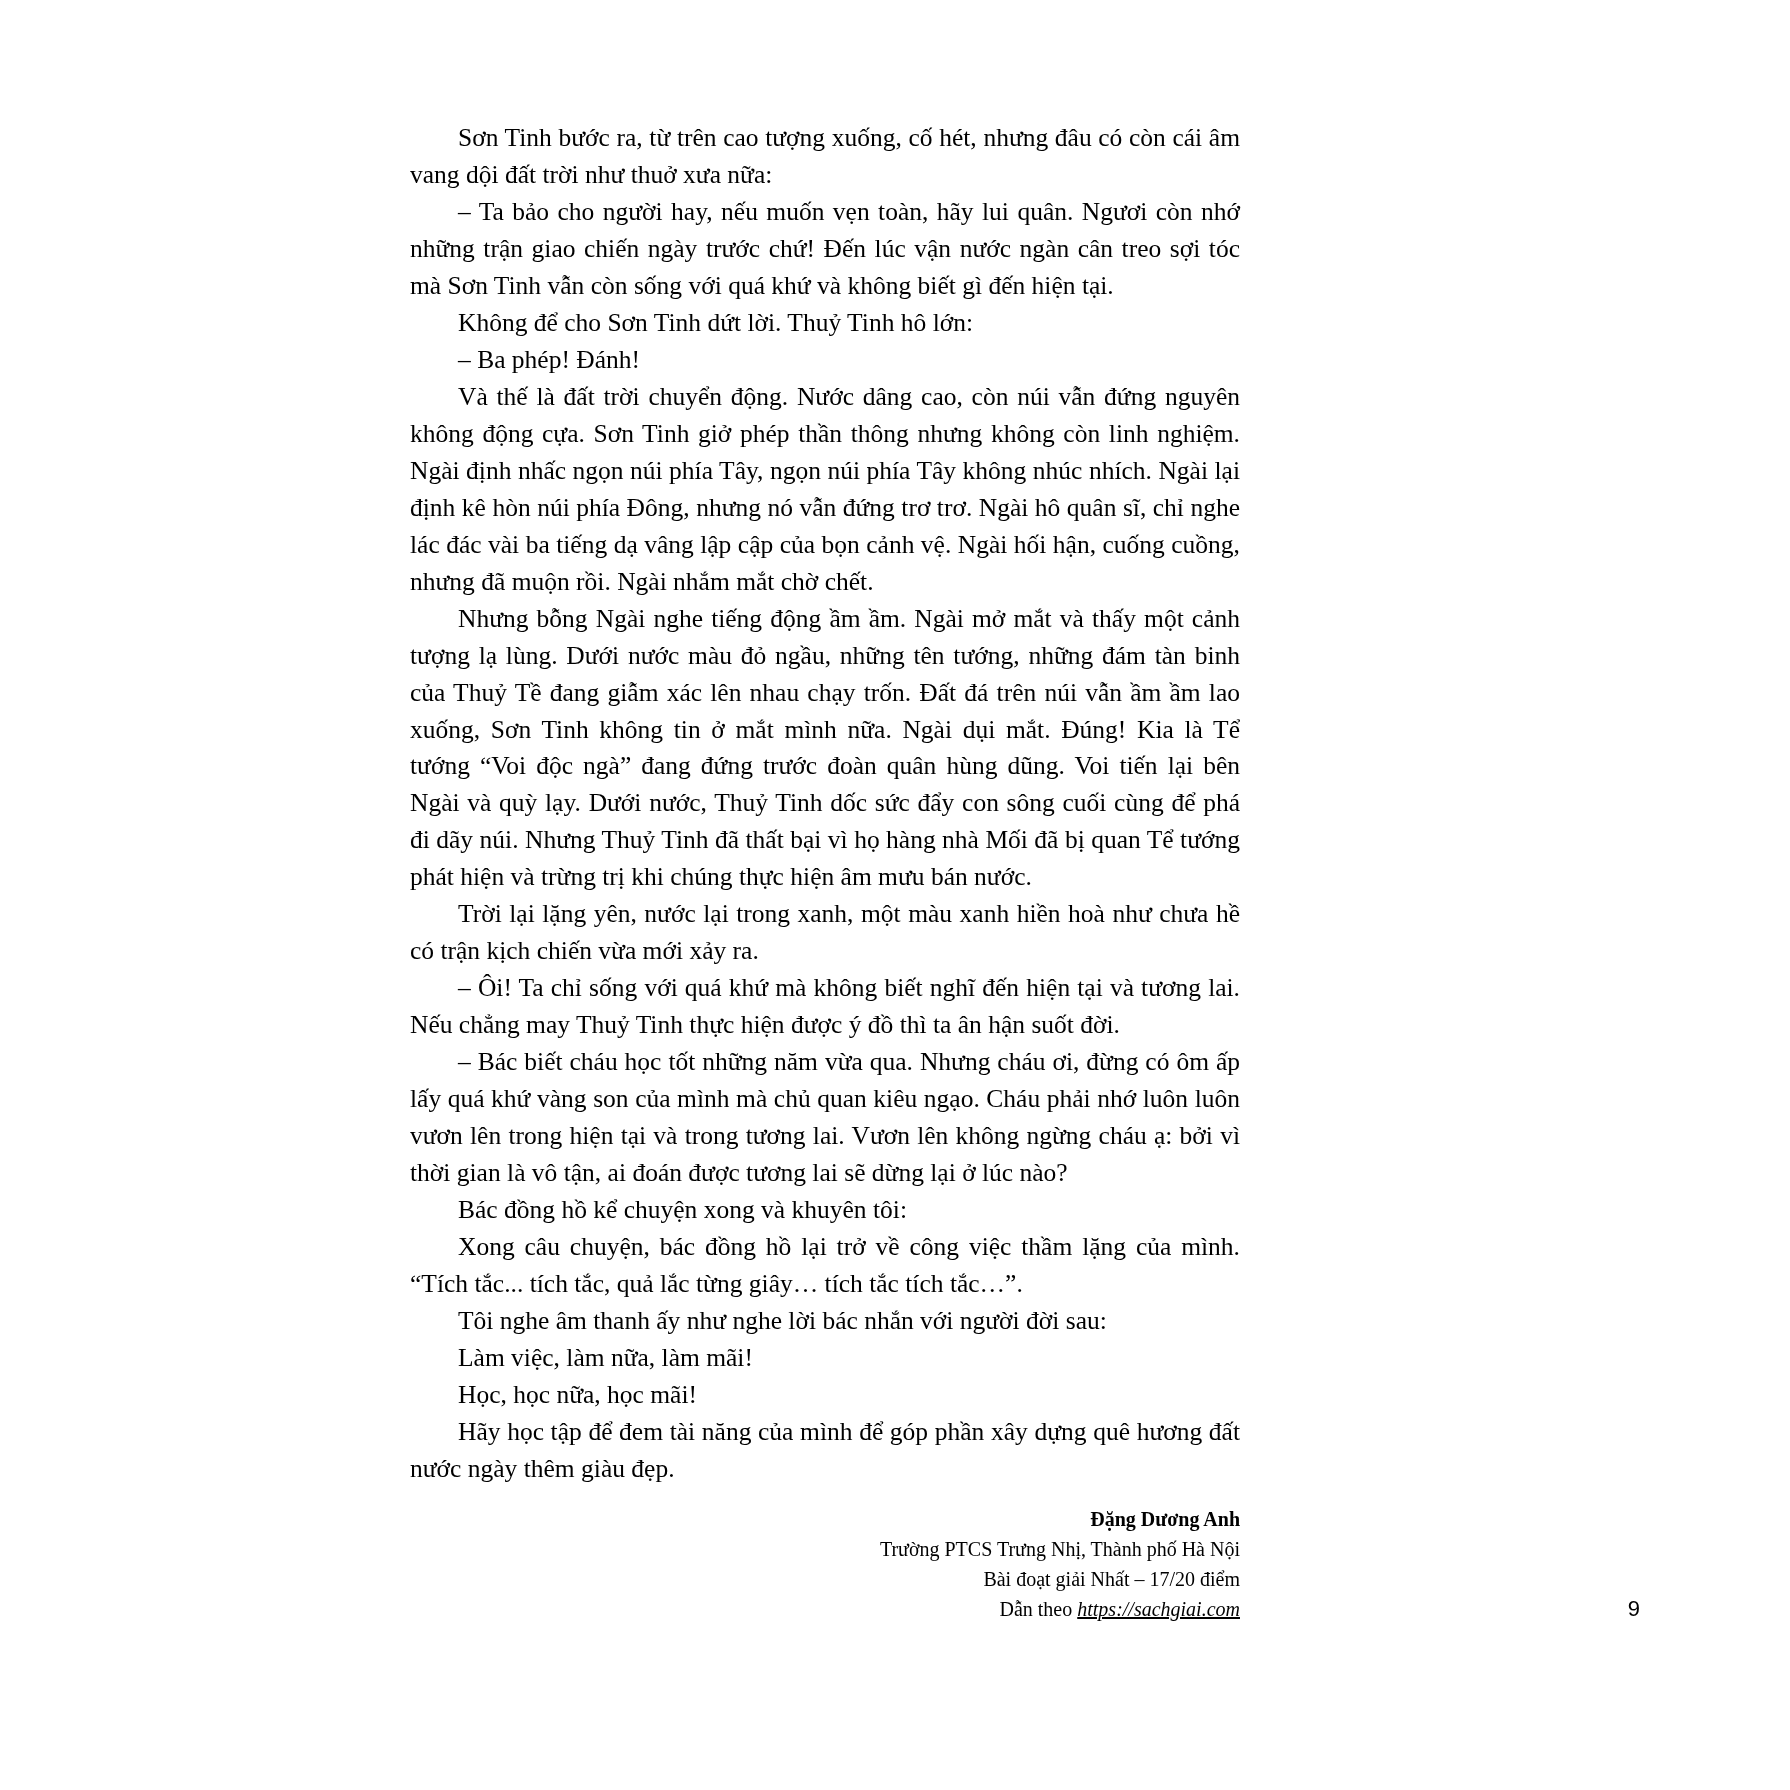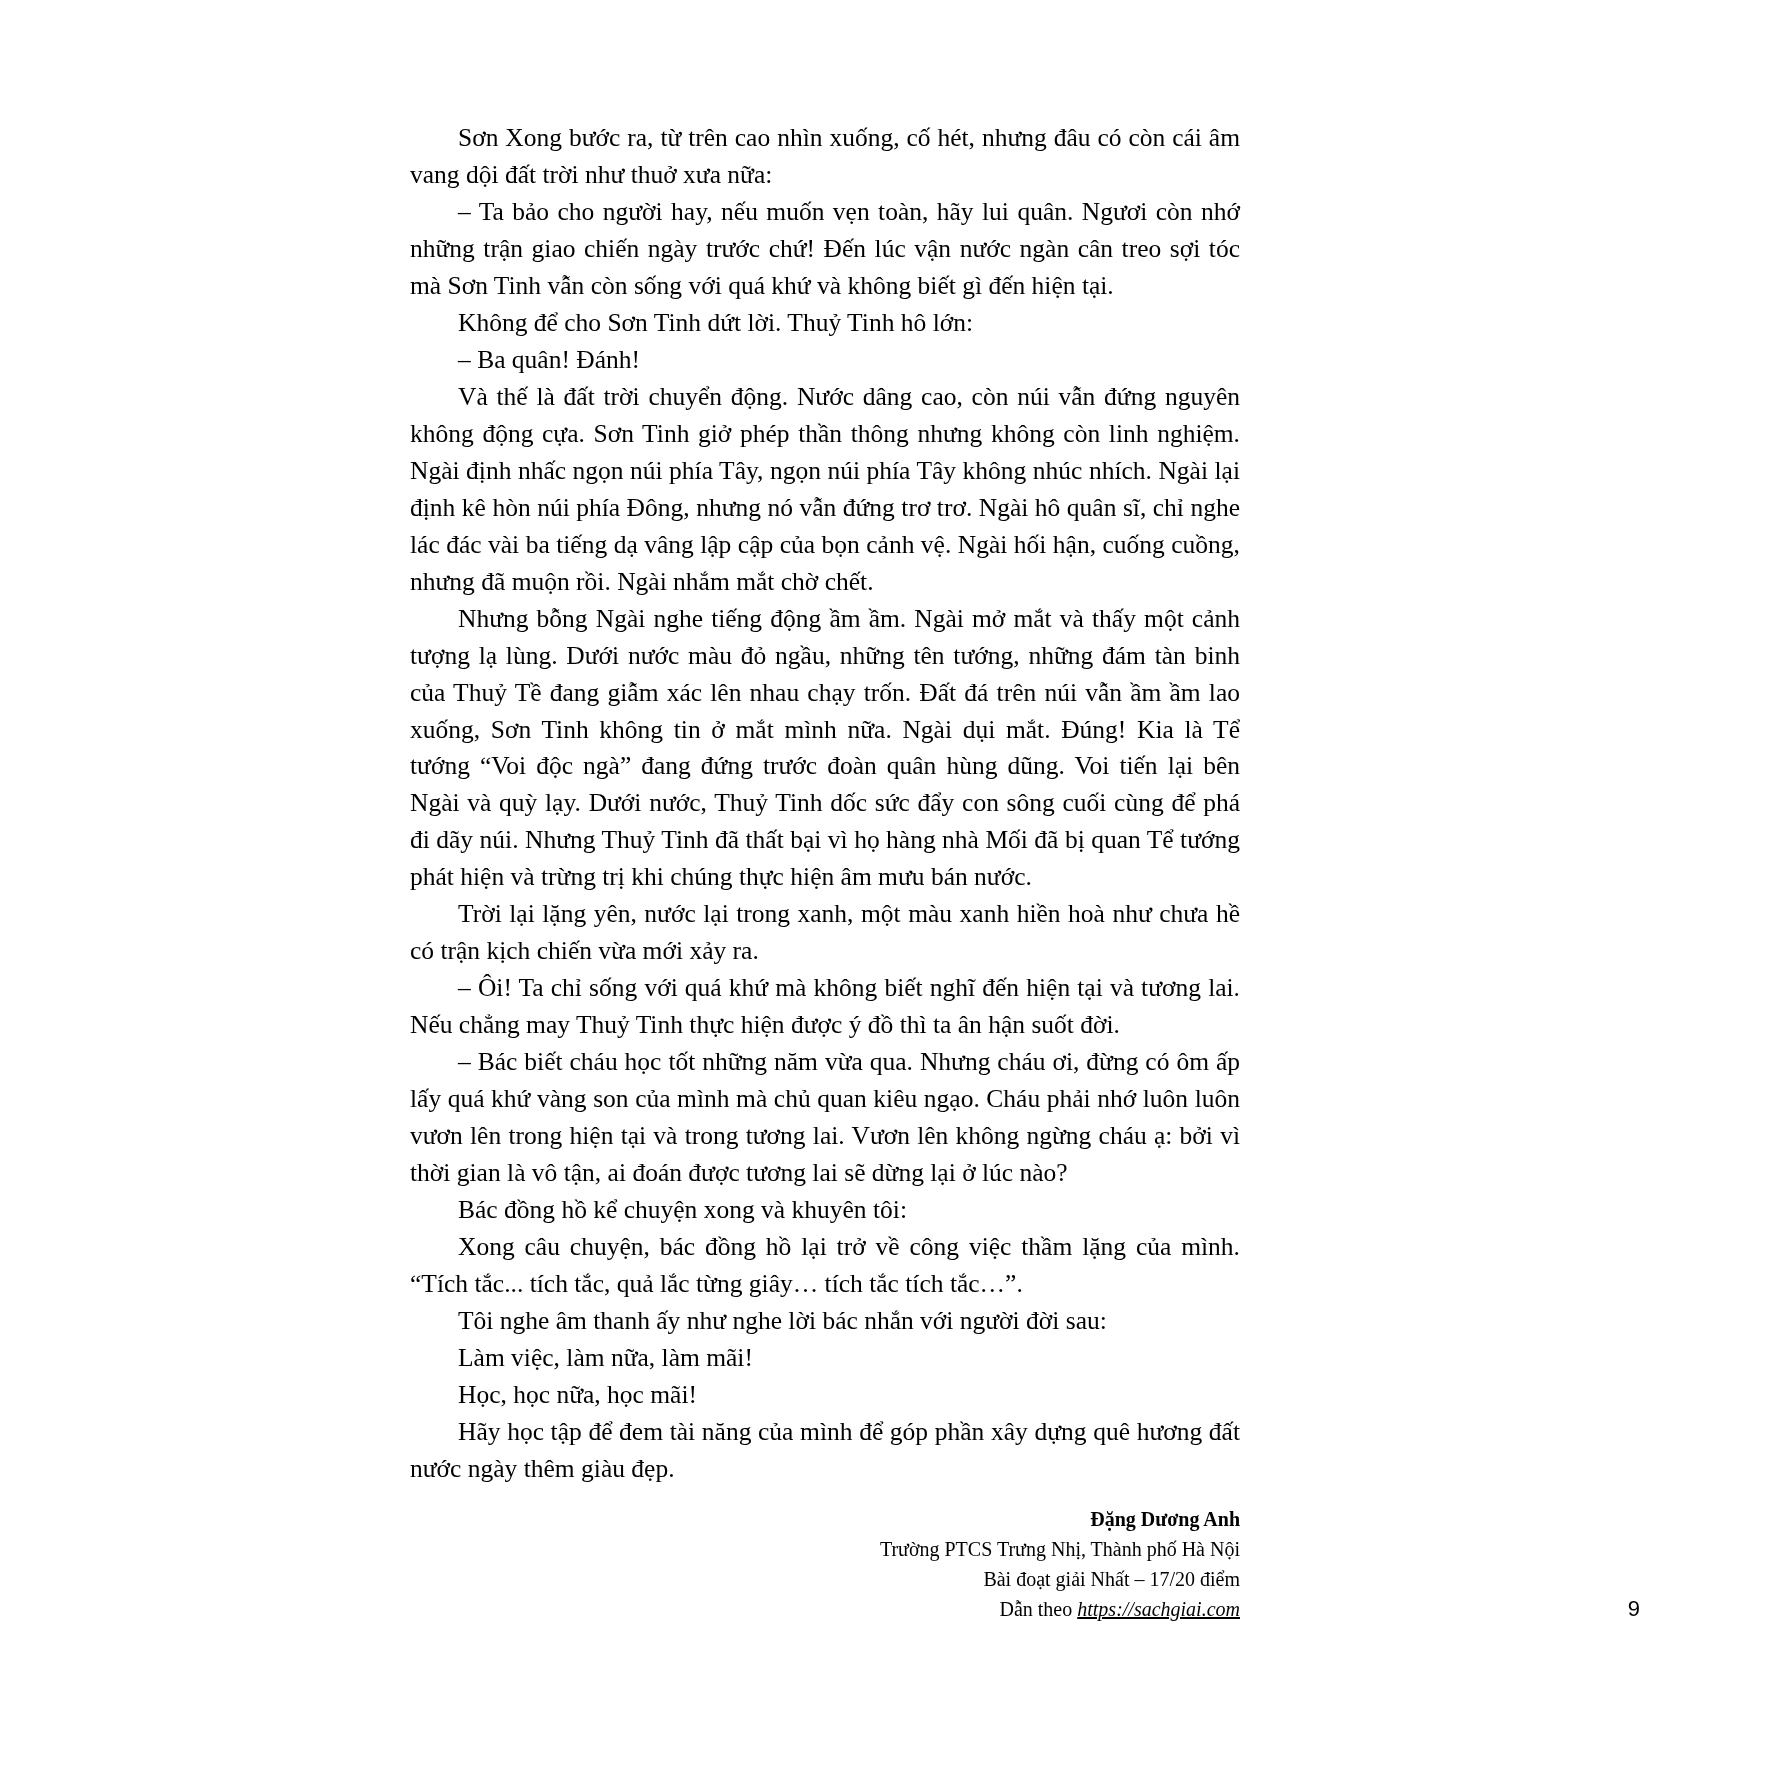--- a/index.html
+++ b/index.html
@@ -56,24 +56,24 @@
     font-size: 22px;
     font-family: "Liberation Sans", sans-serif;
     color: #000;
   }
 </style>
 </head>
 <body>
 
 <div class="page">
   <div class="content">
-    <p class="para">Sơn Xong bước ra, từ trên cao nhìn xuống, cố hét, nhưng đâu có còn cái âm vang dội đất trời như thuở xưa nữa:</p>
+    <p class="para">Sơn Tinh bước ra, từ trên cao tượng xuống, cố hét, nhưng đâu có còn cái âm vang dội đất trời như thuở xưa nữa:</p>
     <p class="para">– Ta bảo cho người hay, nếu muốn vẹn toàn, hãy lui quân. Ngươi còn nhớ những trận giao chiến ngày trước chứ! Đến lúc vận nước ngàn cân treo sợi tóc mà Sơn Tinh vẫn còn sống với quá khứ và không biết gì đến hiện tại.</p>
     <p class="para">Không để cho Sơn Tinh dứt lời. Thuỷ Tinh hô lớn:</p>
-    <p class="para">– Ba quân! Đánh!</p>
+    <p class="para">– Ba phép! Đánh!</p>
     <p class="para">Và thế là đất trời chuyển động. Nước dâng cao, còn núi vẫn đứng nguyên không động cựa. Sơn Tinh giở phép thần thông nhưng không còn linh nghiệm. Ngài định nhấc ngọn núi phía Tây, ngọn núi phía Tây không nhúc nhích. Ngài lại định kê hòn núi phía Đông, nhưng nó vẫn đứng trơ trơ. Ngài hô quân sĩ, chỉ nghe lác đác vài ba tiếng dạ vâng lập cập của bọn cảnh vệ. Ngài hối hận, cuống cuồng, nhưng đã muộn rồi. Ngài nhắm mắt chờ chết.</p>
     <p class="para">Nhưng bỗng Ngài nghe tiếng động ầm ầm. Ngài mở mắt và thấy một cảnh tượng lạ lùng. Dưới nước màu đỏ ngầu, những tên tướng, những đám tàn binh của Thuỷ Tề đang giẫm xác lên nhau chạy trốn. Đất đá trên núi vẫn ầm ầm lao xuống, Sơn Tinh không tin ở mắt mình nữa. Ngài dụi mắt. Đúng! Kia là Tể tướng “Voi độc ngà” đang đứng trước đoàn quân hùng dũng. Voi tiến lại bên Ngài và quỳ lạy. Dưới nước, Thuỷ Tinh dốc sức đẩy con sông cuối cùng để phá đi dãy núi. Nhưng Thuỷ Tinh đã thất bại vì họ hàng nhà Mối đã bị quan Tể tướng phát hiện và trừng trị khi chúng thực hiện âm mưu bán nước.</p>
     <p class="para">Trời lại lặng yên, nước lại trong xanh, một màu xanh hiền hoà như chưa hề có trận kịch chiến vừa mới xảy ra.</p>
     <p class="para">– Ôi! Ta chỉ sống với quá khứ mà không biết nghĩ đến hiện tại và tương lai. Nếu chẳng may Thuỷ Tinh thực hiện được ý đồ thì ta ân hận suốt đời.</p>
     <p class="para">– Bác biết cháu học tốt những năm vừa qua. Nhưng cháu ơi, đừng có ôm ấp lấy quá khứ vàng son của mình mà chủ quan kiêu ngạo. Cháu phải nhớ luôn luôn vươn lên trong hiện tại và trong tương lai. Vươn lên không ngừng cháu ạ: bởi vì thời gian là vô tận, ai đoán được tương lai sẽ dừng lại ở lúc nào?</p>
     <p class="para">Bác đồng hồ kể chuyện xong và khuyên tôi:</p>
     <p class="para">Xong câu chuyện, bác đồng hồ lại trở về công việc thầm lặng của mình. “Tích tắc... tích tắc, quả lắc từng giây… tích tắc tích tắc…”.</p>
     <p class="para">Tôi nghe âm thanh ấy như nghe lời bác nhắn với người đời sau:</p>
     <p class="para">Làm việc, làm nữa, làm mãi!</p>
     <p class="para">Học, học nữa, học mãi!</p>

